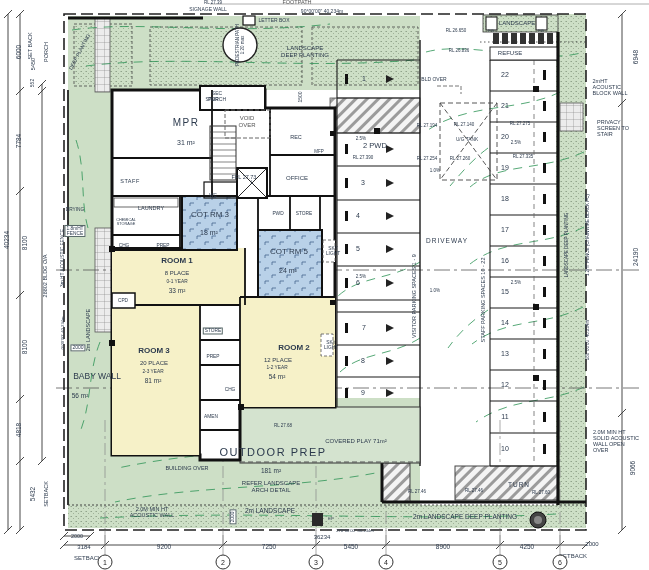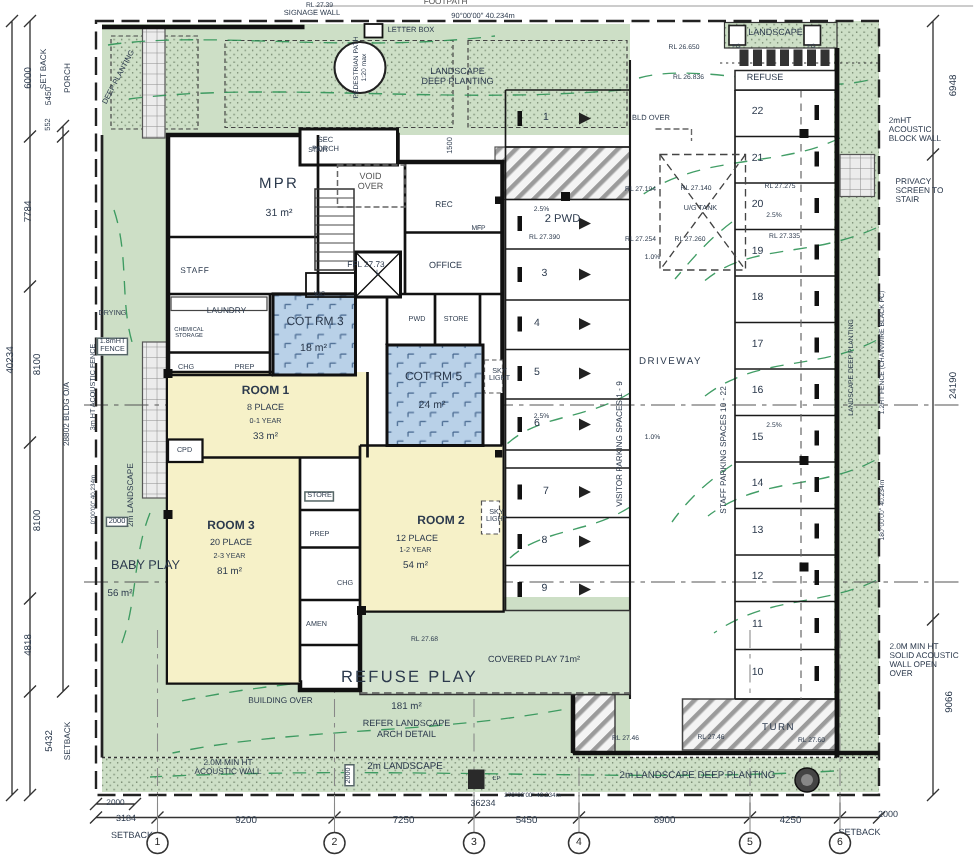--- a/index.html
+++ b/index.html
@@ -223,31 +223,31 @@
     <div class="lbl" style="left: 153px; top: 372px; font-size: 4.8px; transform: translate(-50%, -50%);">2-3 YEAR</div>
     <div class="lbl" style="left: 153px; top: 381px; font-size: 6.5px; transform: translate(-50%, -50%);">81 m²</div>
     <div class="lbl b" style="left: 278px; top: 348px; font-size: 8px; transform: translate(-50%, -50%); margin-left: 16px;">ROOM 2</div>
     <div class="lbl" style="left: 278px; top: 360px; font-size: 6px; transform: translate(-50%, -50%);">12 PLACE</div>
     <div class="lbl" style="left: 277px; top: 368px; font-size: 4.8px; transform: translate(-50%, -50%);">1-2 YEAR</div>
     <div class="lbl" style="left: 277px; top: 377px; font-size: 6.5px; transform: translate(-50%, -50%);">54 m²</div>
     <div class="lbl box" style="left: 213px; top: 331px; font-size: 4.8px; transform: translate(-50%, -50%);">STORE</div>
     <div class="lbl" style="left: 213px; top: 357px; font-size: 4.8px; transform: translate(-50%, -50%);">PREP</div>
     <div class="lbl" style="left: 230px; top: 390px; font-size: 4.8px; transform: translate(-50%, -50%);">CHG</div>
     <div class="lbl" style="left: 211px; top: 417px; font-size: 4.8px; transform: translate(-50%, -50%);">AMEN</div>
-    <div class="lbl" style="left: 97px; top: 377px; font-size: 8.5px; transform: translate(-50%, -50%);">BABY PLAY</div>
+    <div class="lbl" style="left: 97px; top: 377px; font-size: 8.5px; transform: translate(-50%, -50%);">BABY WALL</div>
     <div class="lbl" style="left: 80px; top: 396px; font-size: 6.5px; transform: translate(-50%, -50%);">56 m²</div>
     <div class="lbl" style="left: 88px; top: 330px; font-size: 5.5px; transform: translate(-50%, -50%) rotate(-90deg);">2m LANDSCAPE</div>
     <div class="lbl box" style="left: 78px; top: 348px; font-size: 5px; transform: translate(-50%, -50%);">2000</div>
     <div class="lbl" style="left: 63px; top: 333px; font-size: 4.2px; transform: translate(-50%, -50%) rotate(-90deg);">0°00'00" 40.234m</div>
     <div class="lbl" style="left: 75px; top: 210px; font-size: 4.8px; transform: translate(-50%, -50%);">DRYING</div>
     <div class="lbl box" style="left: 75px; top: 231px; font-size: 4.8px; transform: translate(-50%, -50%);">1.8mHT
 FENCE</div>
     <div class="lbl" style="left: 63px; top: 258px; font-size: 4.8px; transform: translate(-50%, -50%) rotate(-90deg);">3m HT ACOUSTIC FENCE</div>
     <div class="lbl" style="left: 283px; top: 426px; font-size: 4.5px; transform: translate(-50%, -50%);">RL 27.68</div>
-    <div class="lbl" style="left: 273px; top: 452px; font-size: 11px; transform: translate(-50%, -50%); letter-spacing: 1.5px;">REFUSE PLAY</div>
+    <div class="lbl" style="left: 273px; top: 452px; font-size: 11px; transform: translate(-50%, -50%); letter-spacing: 1.5px;">OUTDOOR PREP</div>
     <div class="lbl" style="left: 271px; top: 471px; font-size: 6.5px; transform: translate(-50%, -50%);">181 m²</div>
     <div class="lbl" style="left: 271px; top: 487px; font-size: 6px; transform: translate(-50%, -50%);">REFER LANDSCAPE
 ARCH DETAIL</div>
     <div class="lbl" style="left: 356px; top: 441px; font-size: 6px; transform: translate(-50%, -50%);">COVERED PLAY 71m²</div>
     <div class="lbl" style="left: 187px; top: 468px; font-size: 5.5px; transform: translate(-50%, -50%);">BUILDING OVER</div>
     <div class="lbl" style="left: 270px; top: 511px; font-size: 6.5px; transform: translate(-50%, -50%);">2m LANDSCAPE</div>
     <div class="lbl box" style="left: 233px; top: 517px; font-size: 4.8px; transform: translate(-50%, -50%) rotate(-90deg);">2000</div>
     <div class="lbl" style="left: 152px; top: 512px; font-size: 5.5px; transform: translate(-50%, -50%);">2.0M MIN HT
 ACOUSTIC WALL</div>
     <div class="lbl" style="left: 331px; top: 519px; font-size: 4px; transform: translate(-50%, -50%);">EP</div>

